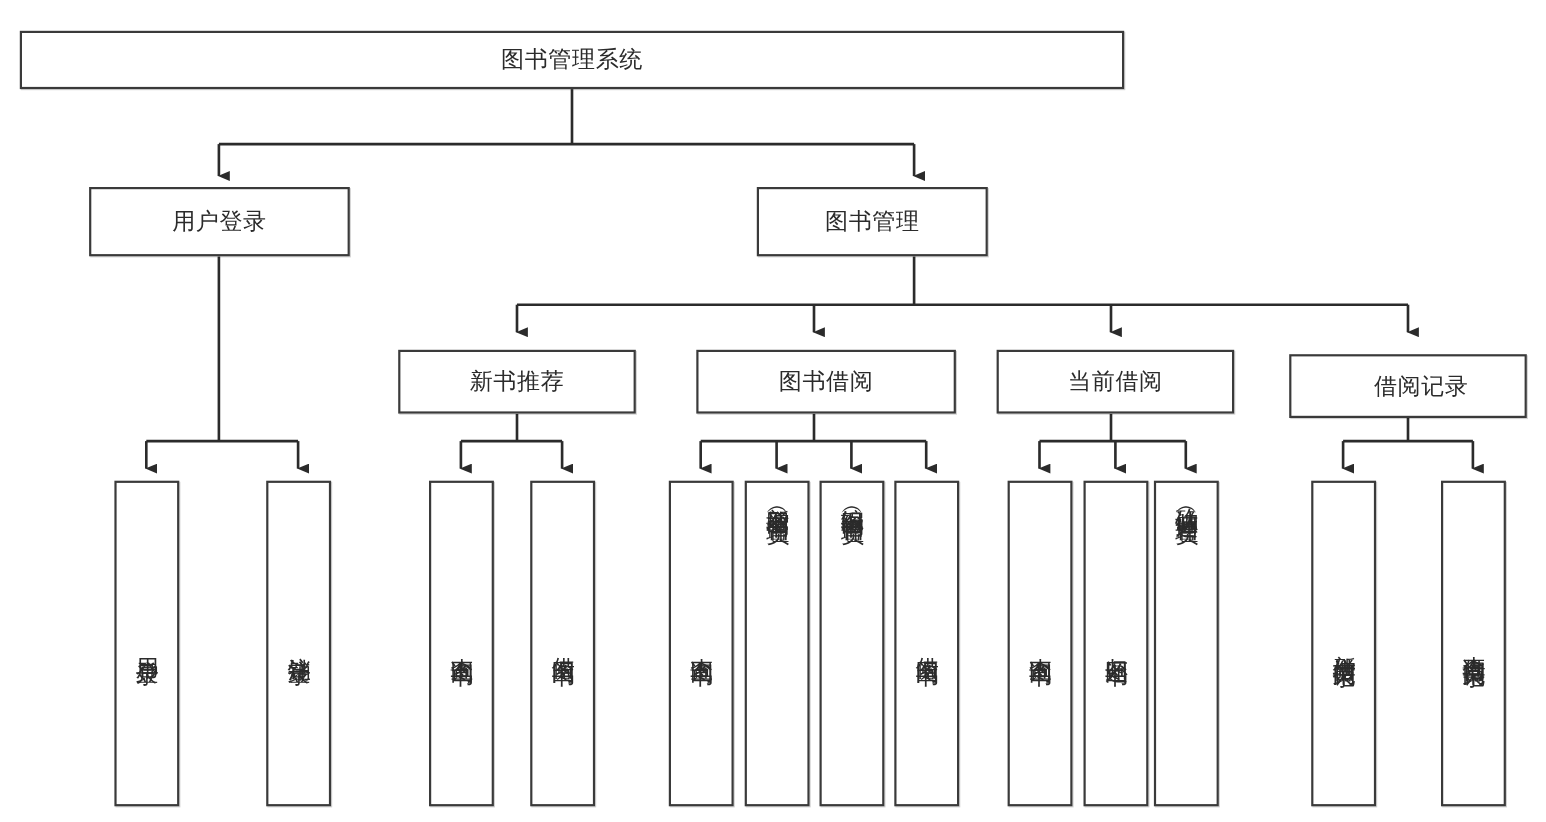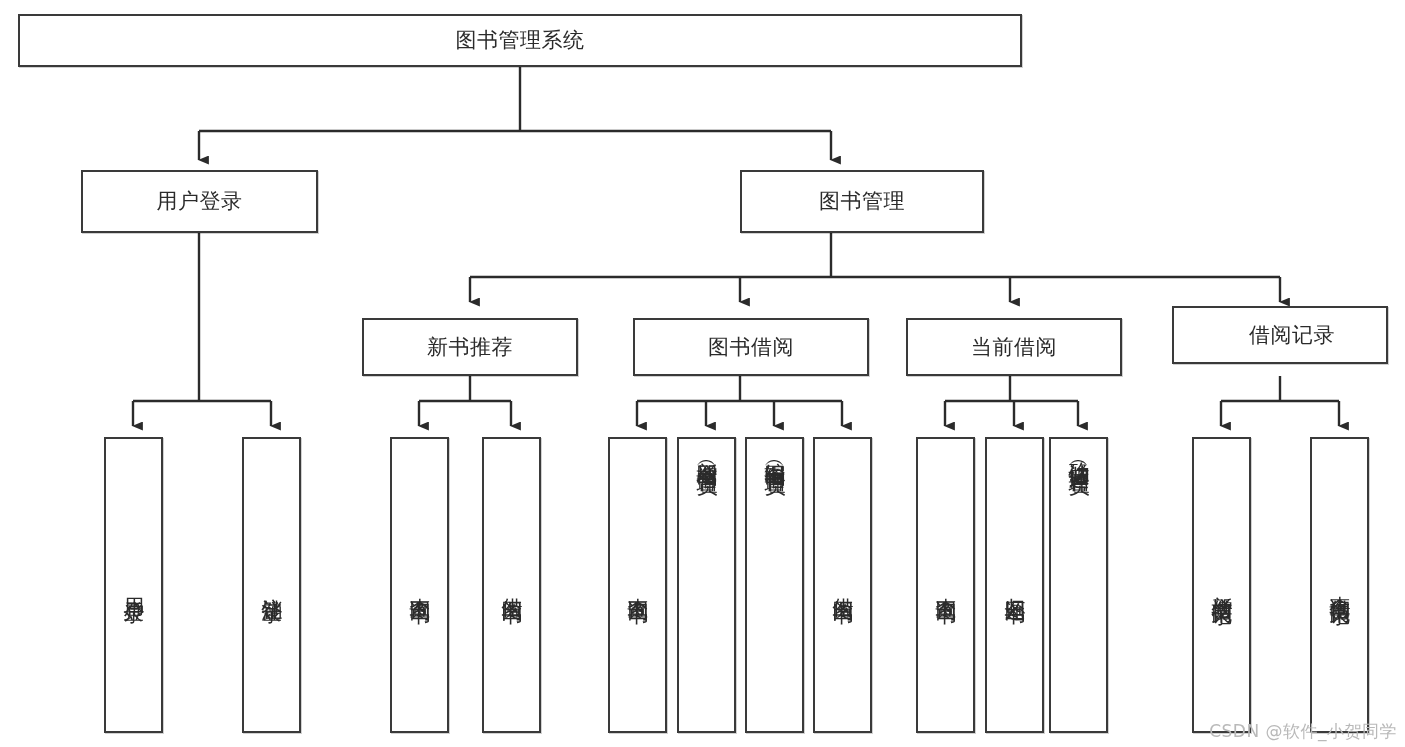--- a/index.html
+++ b/index.html
@@ -121,41 +121,41 @@
       <path d="M1014,401 L1014,426" marker-end="url(#arrow)"></path>
       <path d="M1078,401 L1078,426" marker-end="url(#arrow)"></path>
 
       <path d="M1280,376 L1280,401"></path>
       <path d="M1221,401 L1339,401"></path>
       <path d="M1221,401 L1221,426" marker-end="url(#arrow)"></path>
       <path d="M1339,401 L1339,426" marker-end="url(#arrow)"></path>
     </g>
   </svg>
 
-  <div class="node horiz" style="left:18px; top:14px; width:1004px; height:53px;">
+  <div class="node horiz" style="left:18px; top:28px; width:1004px; height:53px;">
     <span class="txt">图书管理系统</span>
   </div>
 
   <div class="node horiz" style="left:81px; top:170px; width:237px; height:63px;">
     <span class="txt">用户登录</span>
   </div>
-  <div class="node horiz" style="left:740px; top:170px; width:244px; height:63px;">
+  <div class="node horiz" style="left:688px; top:170px; width:210px; height:63px;">
     <span class="txt">图书管理</span>
   </div>
 
   <div class="node horiz" style="left:362px; top:318px; width:216px; height:58px;">
     <span class="txt">新书推荐</span>
   </div>
   <div class="node horiz" style="left:633px; top:318px; width:236px; height:58px;">
     <span class="txt">图书借阅</span>
   </div>
   <div class="node horiz" style="left:906px; top:318px; width:216px; height:58px;">
     <span class="txt">当前借阅</span>
   </div>
-  <div class="node horiz" style="left:1172px; top:306px; width:216px; height:58px;padding-left:24px;">
+  <div class="node horiz" style="left:1172px; top:322px; width:216px; height:58px;padding-left:24px;">
     <span class="txt">借阅记录</span>
   </div>
 
   <div class="node vert centered" style="left:104px; top:437px; width:59px; height:296px;">
     <span class="txt">用户登录</span>
   </div>
   <div class="node vert centered" style="left:242px; top:437px; width:59px; height:296px;">
     <span class="txt">注销登录</span>
   </div>
 
@@ -189,15 +189,14 @@
     <span class="txt">确认归还（管理员）</span>
   </div>
 
   <div class="node vert centered" style="left:1192px; top:437px; width:59px; height:296px;">
     <span class="txt">新增借阅记录</span>
   </div>
   <div class="node vert centered" style="left:1310px; top:437px; width:59px; height:296px;">
     <span class="txt">查询借阅记录</span>
   </div>
 
-  <div class="watermark">CSDN @软件_小贺同学</div>
 
 </div>
 
 </body></html>

